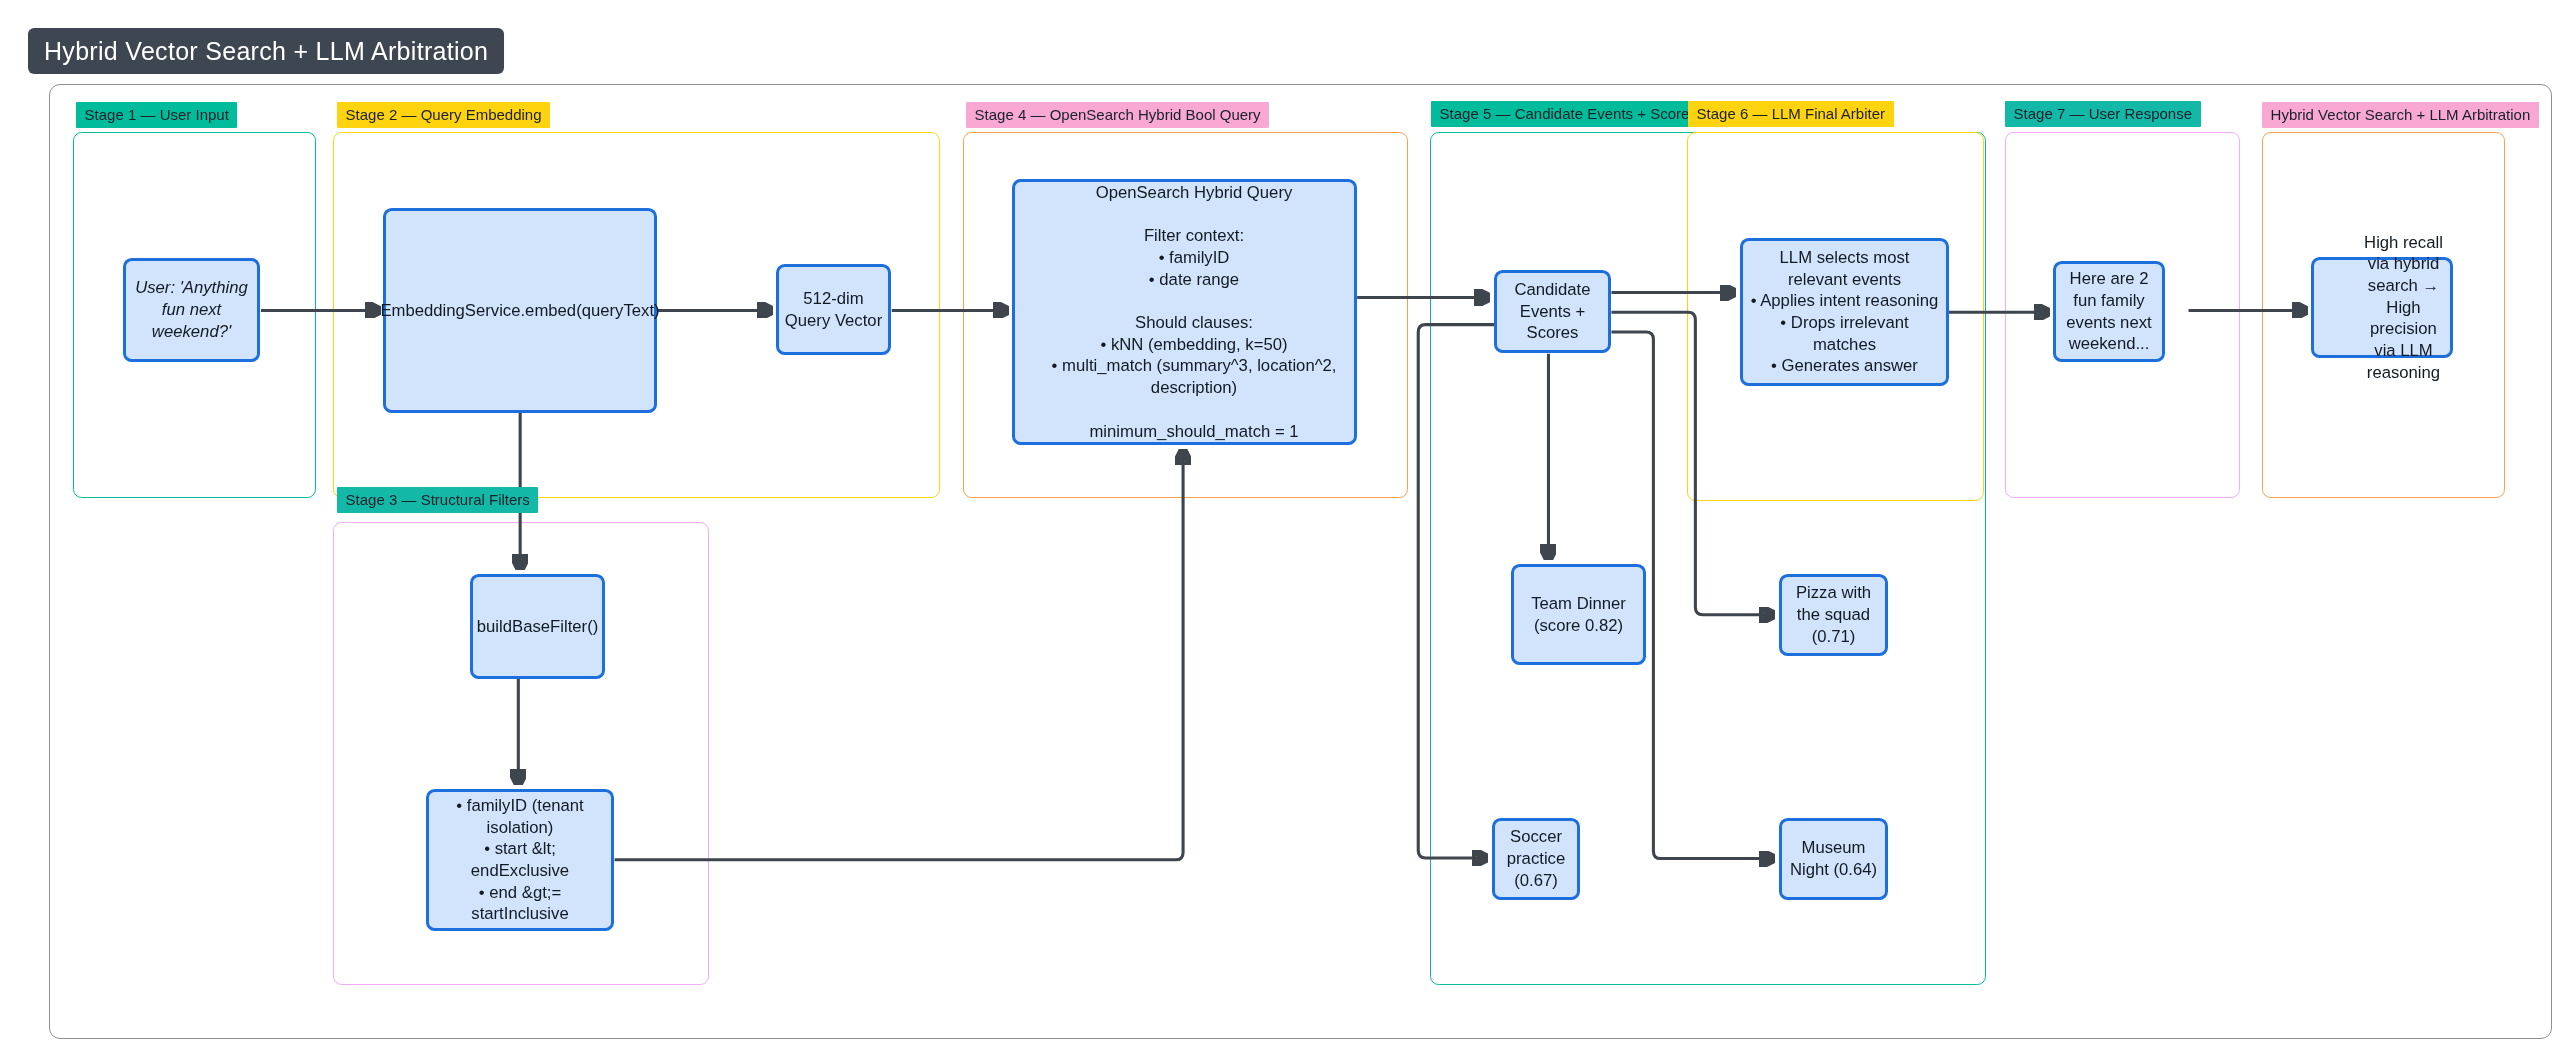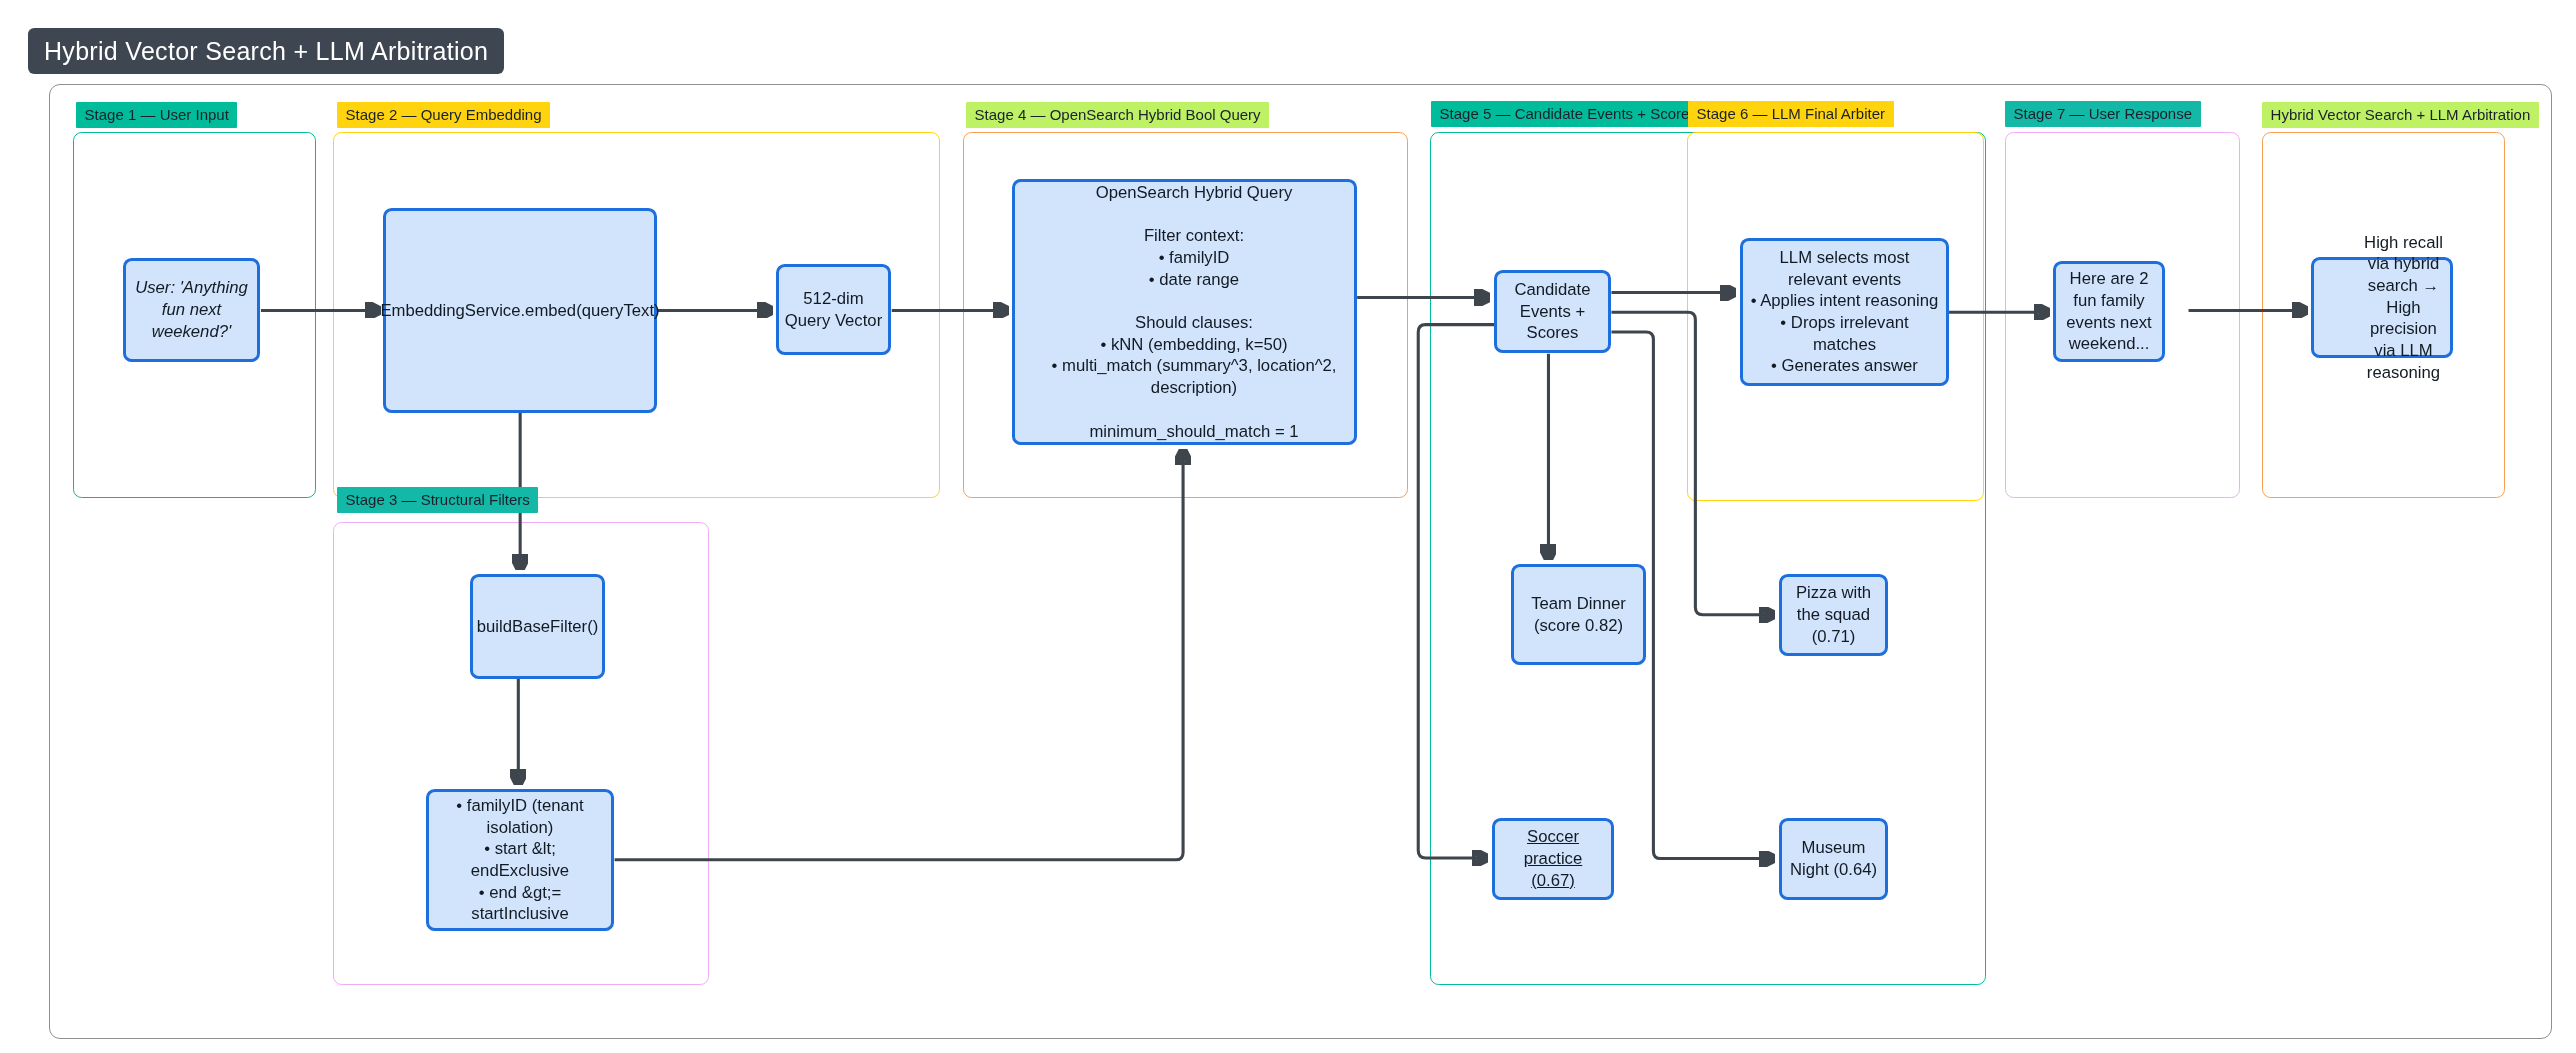--- a/index.html
+++ b/index.html
@@ -9,21 +9,21 @@
   .outer{position:absolute;left:49px;top:84px;width:2501px;height:953px;border:1.9px solid #8f8f8f;border-radius:11px;background:#fff;}
   .stage{position:absolute;border-radius:8.6px;background:transparent;}
   .stage.teal{border:1.9px solid #00BC9B;}
   .stage.yellow{border:1.9px solid #FFD40E;}
   .stage.violet{border:1.9px solid #F0ACF6;}
   .stage.orange{border:1.9px solid #F9A050;}
   .badge{position:absolute;font-size:15px;font-weight:500;color:#1A212B;padding:4.3px 8.6px;border-radius:1px;white-space:nowrap;line-height:1.15;}
   .badge.teal{background:#00BC9B;}
   .badge.yellow{background:#FFD40E;}
   .badge.violet{background:#14b8a6;}
-  .badge.orange{background:#bef264;}
+  .badge.orange{background:#f9a8d4;}
   .node{position:absolute;background:#D2E4FC;border:3.1px solid #1D6FDE;border-radius:8.6px;
     display:flex;align-items:center;justify-content:center;text-align:center;
     font-size:16.7px;line-height:1.3;color:#121A24;white-space:pre-line;padding:5px;box-sizing:border-box;}
   svg.edges{position:absolute;left:0;top:0;width:2576px;height:1053px;pointer-events:none;}
   svg.edges path{stroke:#3E454C;stroke-width:5;fill:none;}
 </style>
 </head>
 <body>
 
 <div class="title-badge">Hybrid Vector Search + LLM Arbitration</div>
@@ -88,17 +88,17 @@
 <div class="node" style="left:426px;top:789px;width:188px;height:142px;">• familyID (tenant isolation)
 • start &amp;lt; endExclusive
 • end &amp;gt;= startInclusive</div>
 <div class="node" style="left:1494px;top:270px;width:117px;height:83px;">Candidate Events + Scores</div>
 <div class="node" style="left:1740px;top:238px;width:209px;height:148px;">LLM selects most relevant events
 • Applies intent reasoning
 • Drops irrelevant matches
 • Generates answer</div>
 <div class="node" style="left:1478px;top:564px;width:135px;height:101px;margin-left:33px;">Team Dinner (score 0.82)</div>
 <div class="node" style="left:1779px;top:574px;width:109px;height:82px;">Pizza with the squad (0.71)</div>
-<div class="node" style="left:1492px;top:818px;width:122px;height:82px;text-decoration:underline;">Soccer practice (0.67)</div>
+<div class="node" style="left:1492px;top:818px;width:88px;height:82px;">Soccer practice (0.67)</div>
 <div class="node" style="left:1779px;top:818px;width:109px;height:82px;">Museum Night (0.64)</div>
 <div class="node" style="left:2053px;top:261px;width:112px;height:101px;">Here are 2 fun family events next weekend...</div>
 <div class="node" style="left:2311px;top:257px;width:142px;height:101px;padding-left:48px;">High recall via hybrid search → High precision via LLM reasoning</div>
 
 
 </body></html>

